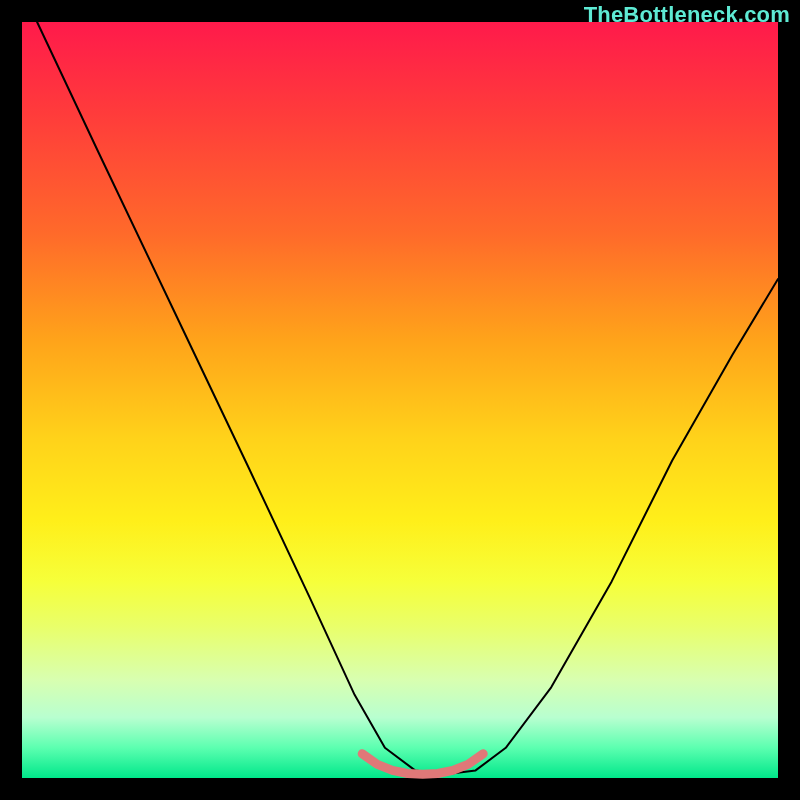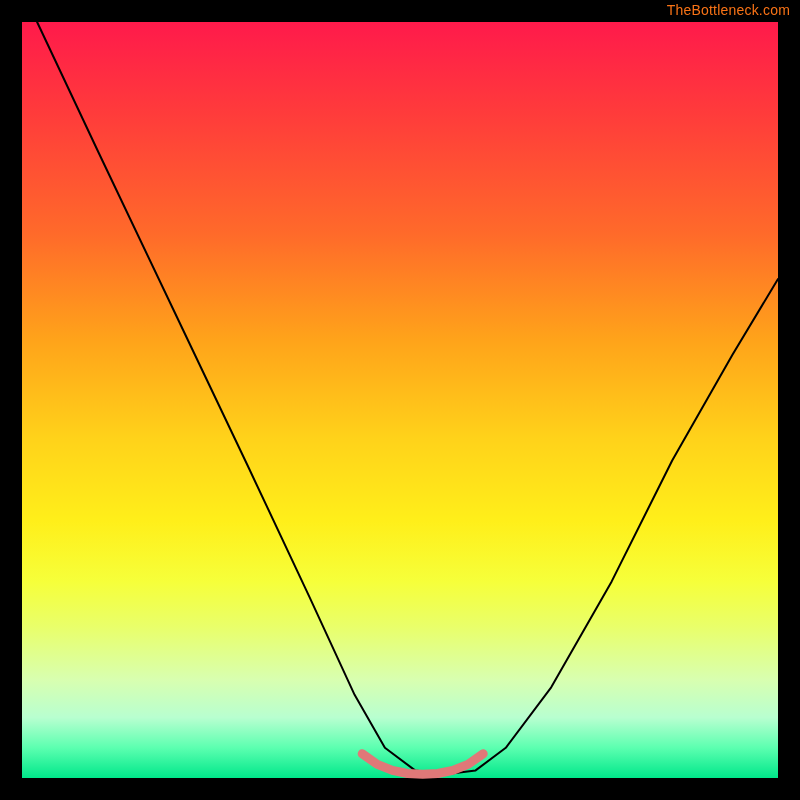--- a/index.html
+++ b/index.html
@@ -14,23 +14,23 @@
   .frame {
     position: relative;
     width: 800px;
     height: 800px;
     background: #000;
   }
   .watermark {
     position: absolute;
     top: 2px;
     right: 10px;
-    color: #f97316;
-    font-size: 14px;
-    font-weight: normal;
+    color: #5eead4;
+    font-size: 22px;
+    font-weight: bold;
     letter-spacing: 0.2px;
     z-index: 10;
   }
   .plot-area {
     position: absolute;
     left: 22px;
     top: 22px;
     width: 756px;
     height: 756px;
     background: linear-gradient(

